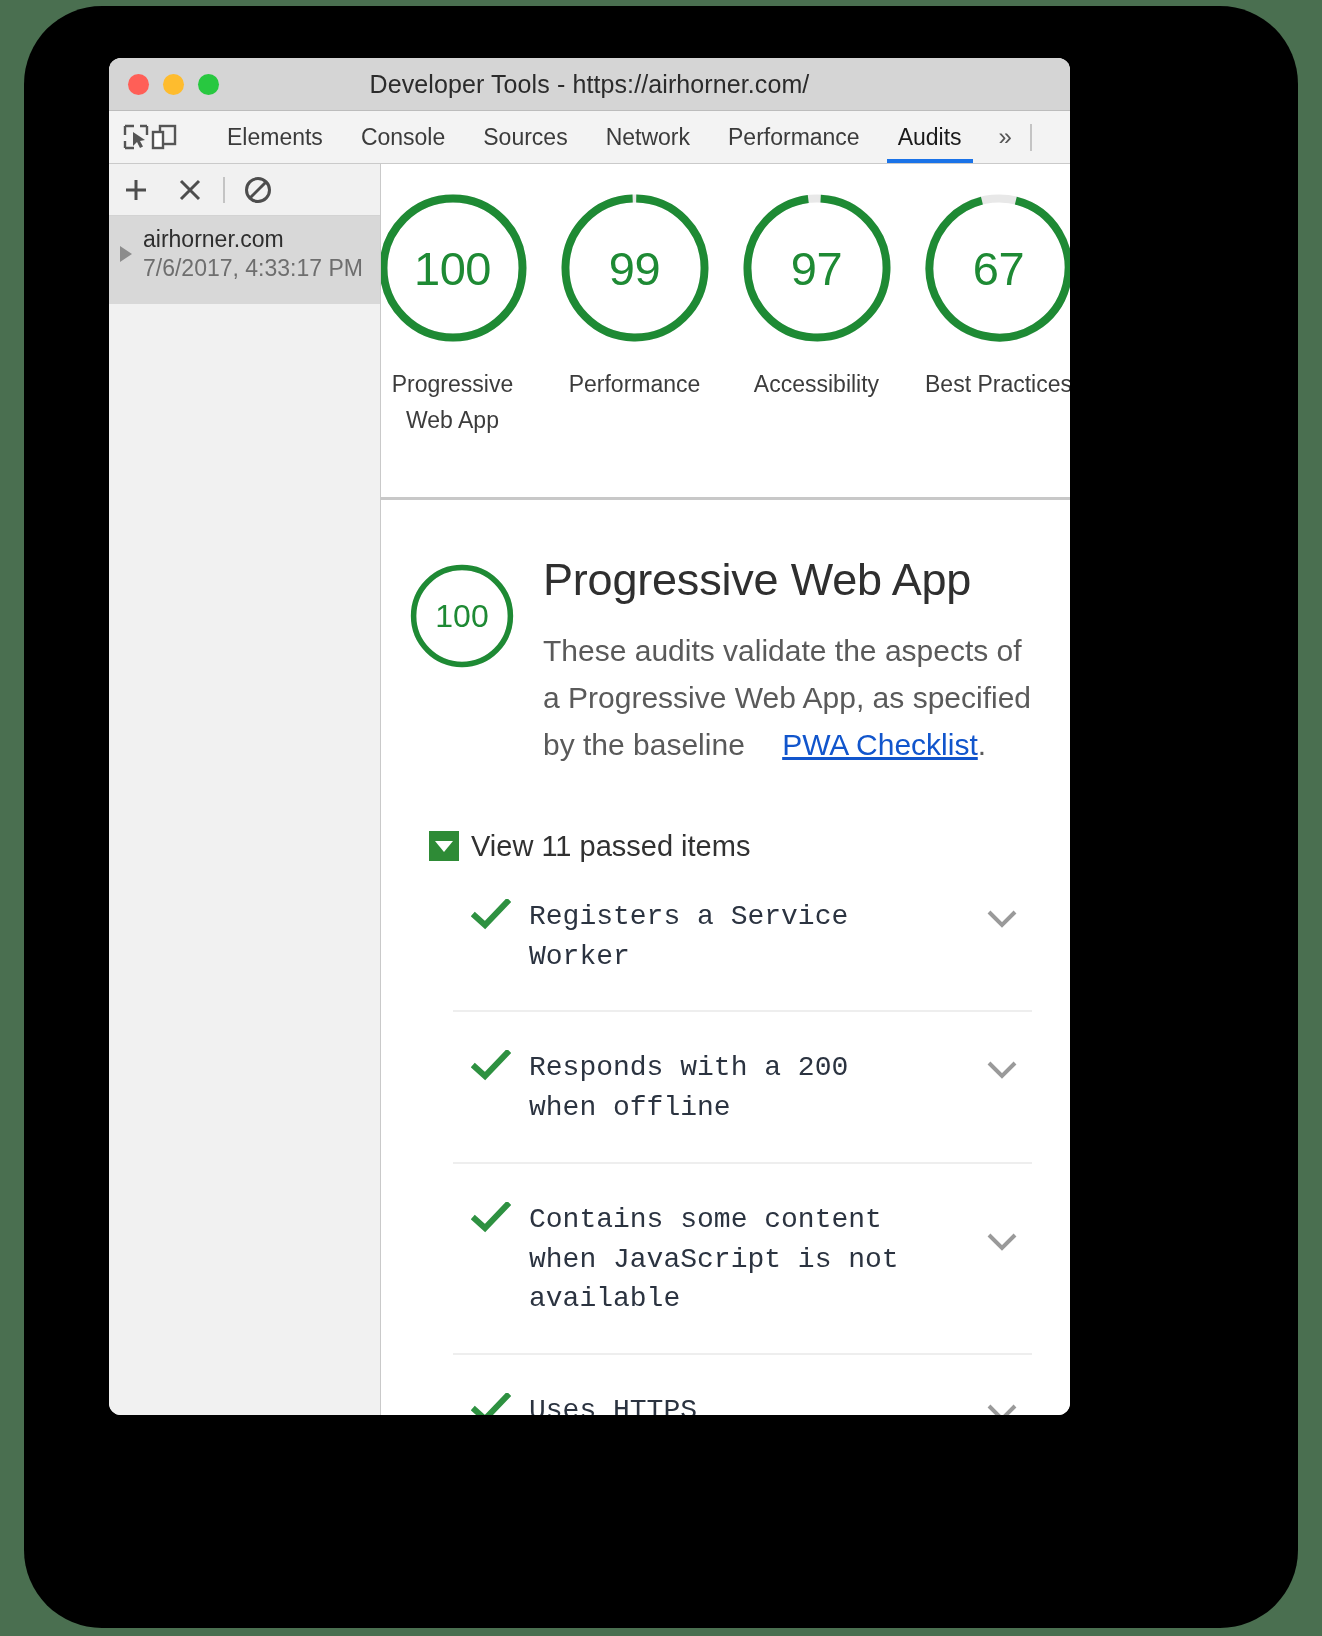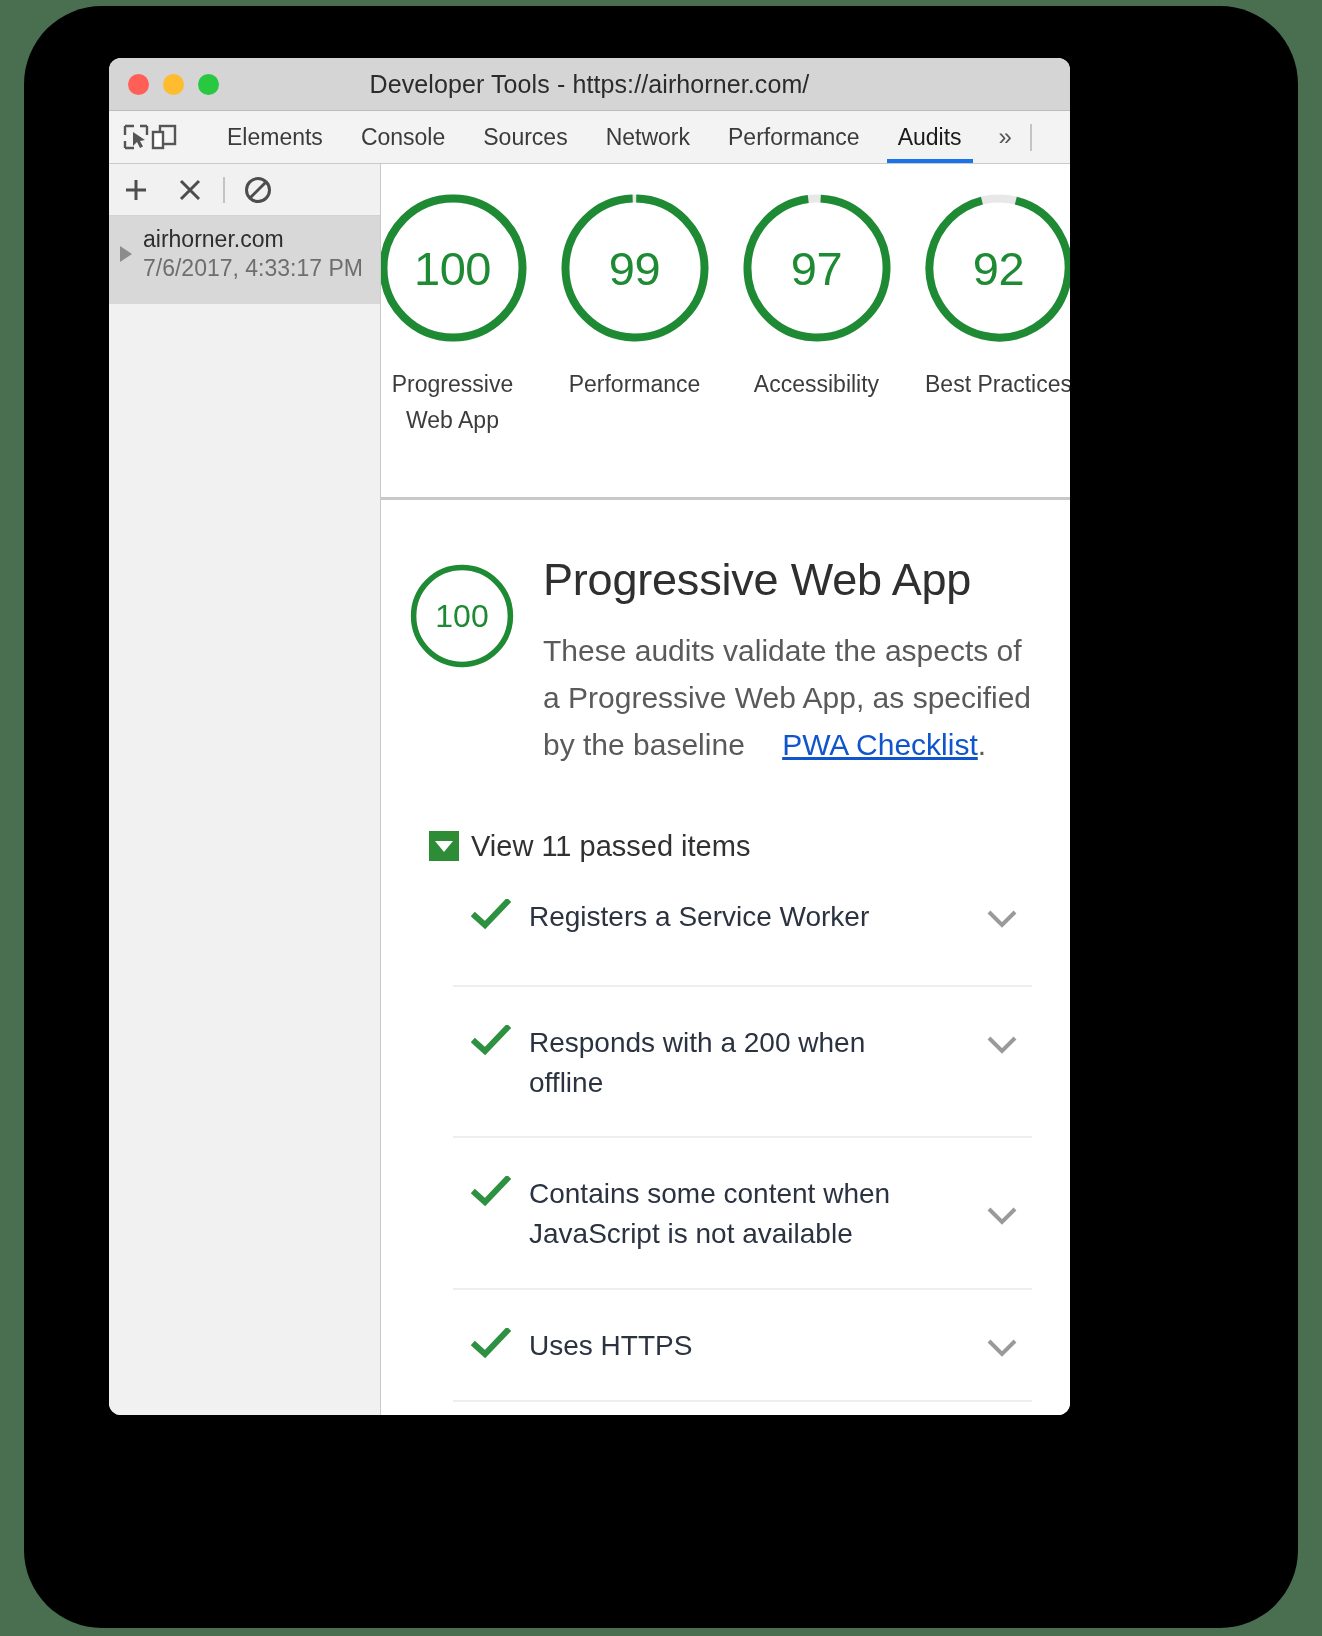--- a/index.html
+++ b/index.html
@@ -338,20 +338,21 @@
   .passed-label {
     font-size: 29px;
     color: #313131;
   }
 
   
   .audit-list {
     margin-top: 26px;
     margin-left: 46px;
     margin-right: 8px;
+    font-family: Liberation Mono, monospace;
   }
   .audit-row {
     display: flex;
     align-items: flex-start;
     border-top: 2px solid #eeeeee;
     padding: 36px 0 34px 0;
     min-height: 96px;
   }
   .audit-row:first-child { border-top: none; padding-top: 8px; }
   .check {
@@ -499,21 +500,21 @@
           </div>
           <div class="score-label">Accessibility</div>
         </div>
 
         <div class="score">
           <div class="gauge">
             <svg width="158" height="158" viewBox="0 0 100 100">
               <circle cx="50" cy="50" r="44" fill="none" stroke="#e8e8e8" stroke-width="5"></circle>
               <circle cx="50" cy="50" r="44" fill="none" stroke="#1e8a34" stroke-width="5" stroke-dasharray="254.34 22.12" stroke-dashoffset="0" transform="rotate(-76 50 50)"></circle>
             </svg>
-            <div class="val">92</div>
+            <div class="val">67</div>
           </div>
           <div class="score-label">Best Practices</div>
         </div>
 
       </div>
 
       <div class="category">
         <div class="cat-head">
           <div class="cat-gauge">
             <svg width="110" height="110" viewBox="0 0 100 100">

